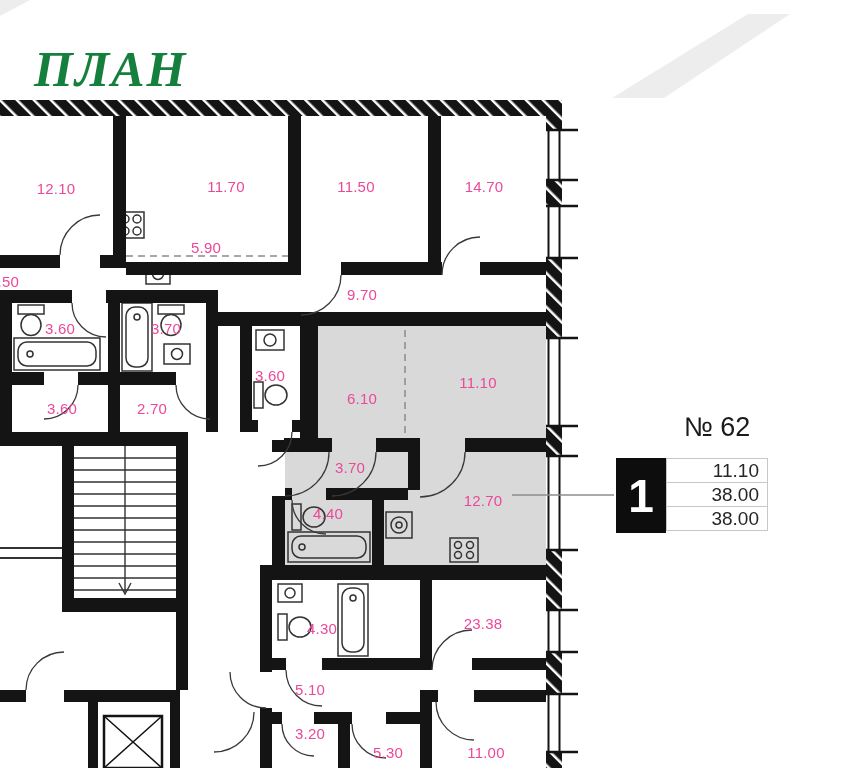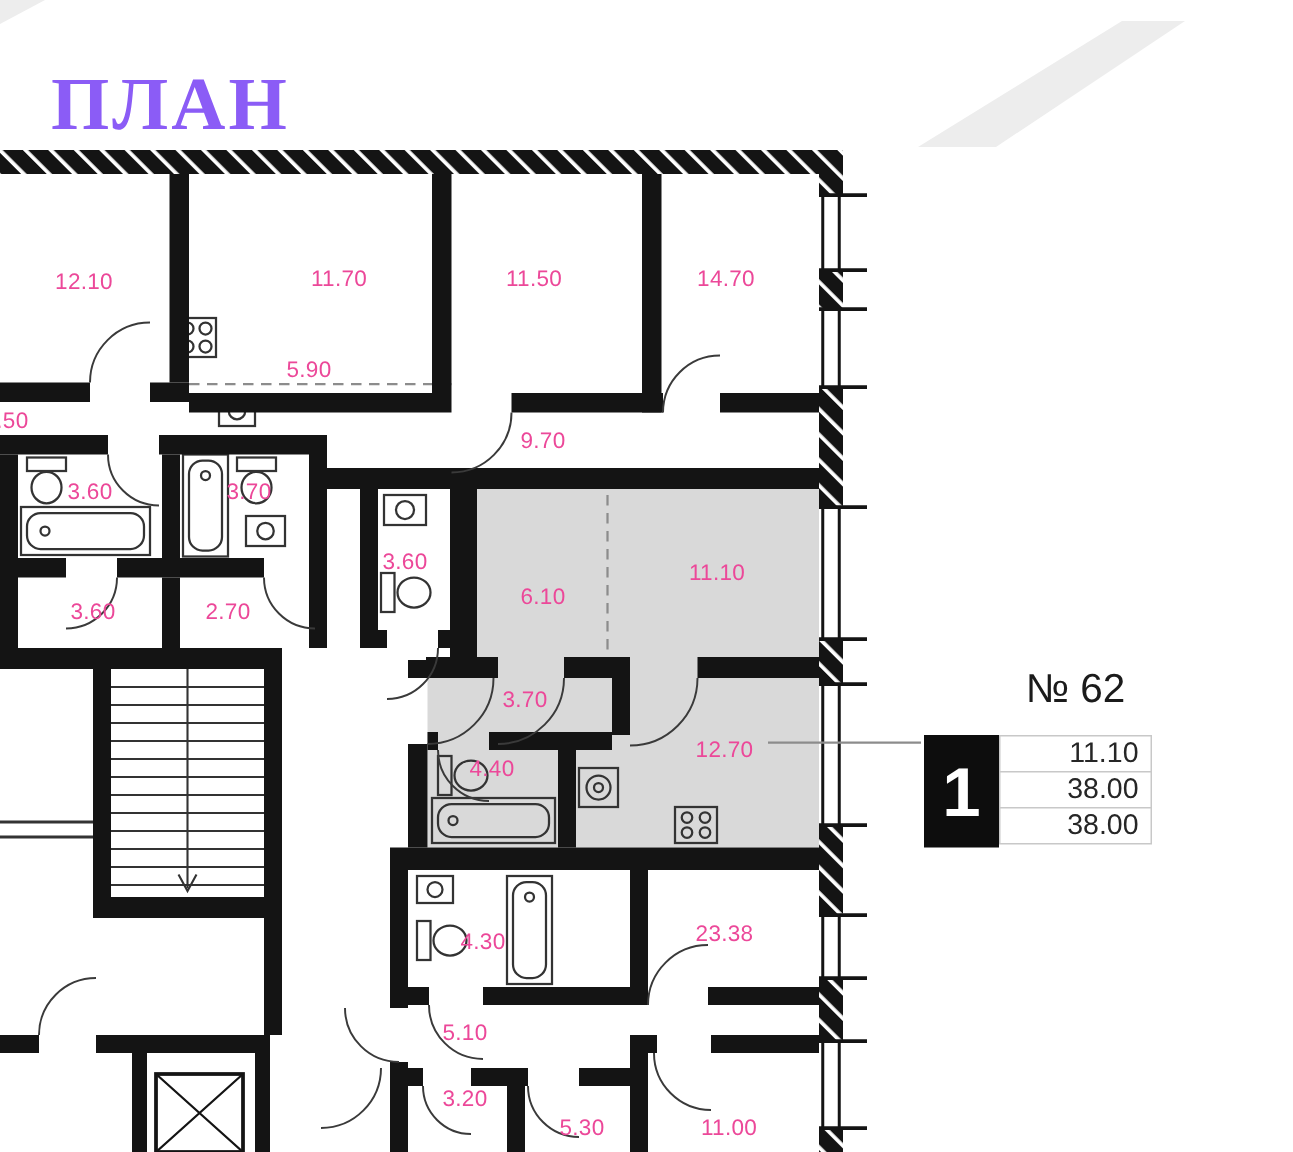--- a/index.html
+++ b/index.html
@@ -10,22 +10,22 @@
   .wh{fill:url(#hatch);}
   .winline{stroke:#141414;stroke-width:2;}
   .tick{stroke:#141414;stroke-width:2.5;}
   .fixture{stroke:#333;stroke-width:1.5;fill:none;}
   .door{stroke:#3a3a3a;stroke-width:1.3;fill:none;}
   .dash{stroke:#8c8c8c;stroke-width:1.5;fill:none;stroke-dasharray:7 5;}
   .stair{stroke:#333;stroke-width:1.4;fill:none;}
   .rl{position:absolute;transform:translate(-50%,-50%);font-size:15px;color:#ec4899;
       white-space:nowrap;letter-spacing:.2px;}
   .title{position:absolute;left:34px;top:44px;font-family:"Liberation Serif", serif;
-         font-weight:700;font-size:50px;letter-spacing:2px;color:#8b5cf6;line-height:1;}
-  .card{position:absolute;left:616px;top:412px;width:152px;margin-top:32px;}
+         font-weight:700;font-size:50px;letter-spacing:2px;color:#15803d;line-height:1;font-style:italic;}
+  .card{position:absolute;left:616px;top:412px;width:152px;}
   .card-num{margin-left:50px;width:102px;height:30px;line-height:30px;margin-bottom:16px;
             text-align:center;font-size:27px;color:#1b1b1b;}
   .card-body{display:flex;}
   .card-rooms{width:50px;height:75px;background:#0d0d0d;color:#fff;font-size:46px;
               font-weight:700;display:flex;align-items:center;justify-content:center;}
   .card-rows{flex:1;}
   .card-row{height:25px;line-height:23px;box-sizing:border-box;border:1px solid #c8c8c8;
             margin-top:-1px;background:#fff;font-size:19px;color:#262626;text-align:right;
             padding-right:8px;}
   .card-row:first-child{margin-top:0;}

